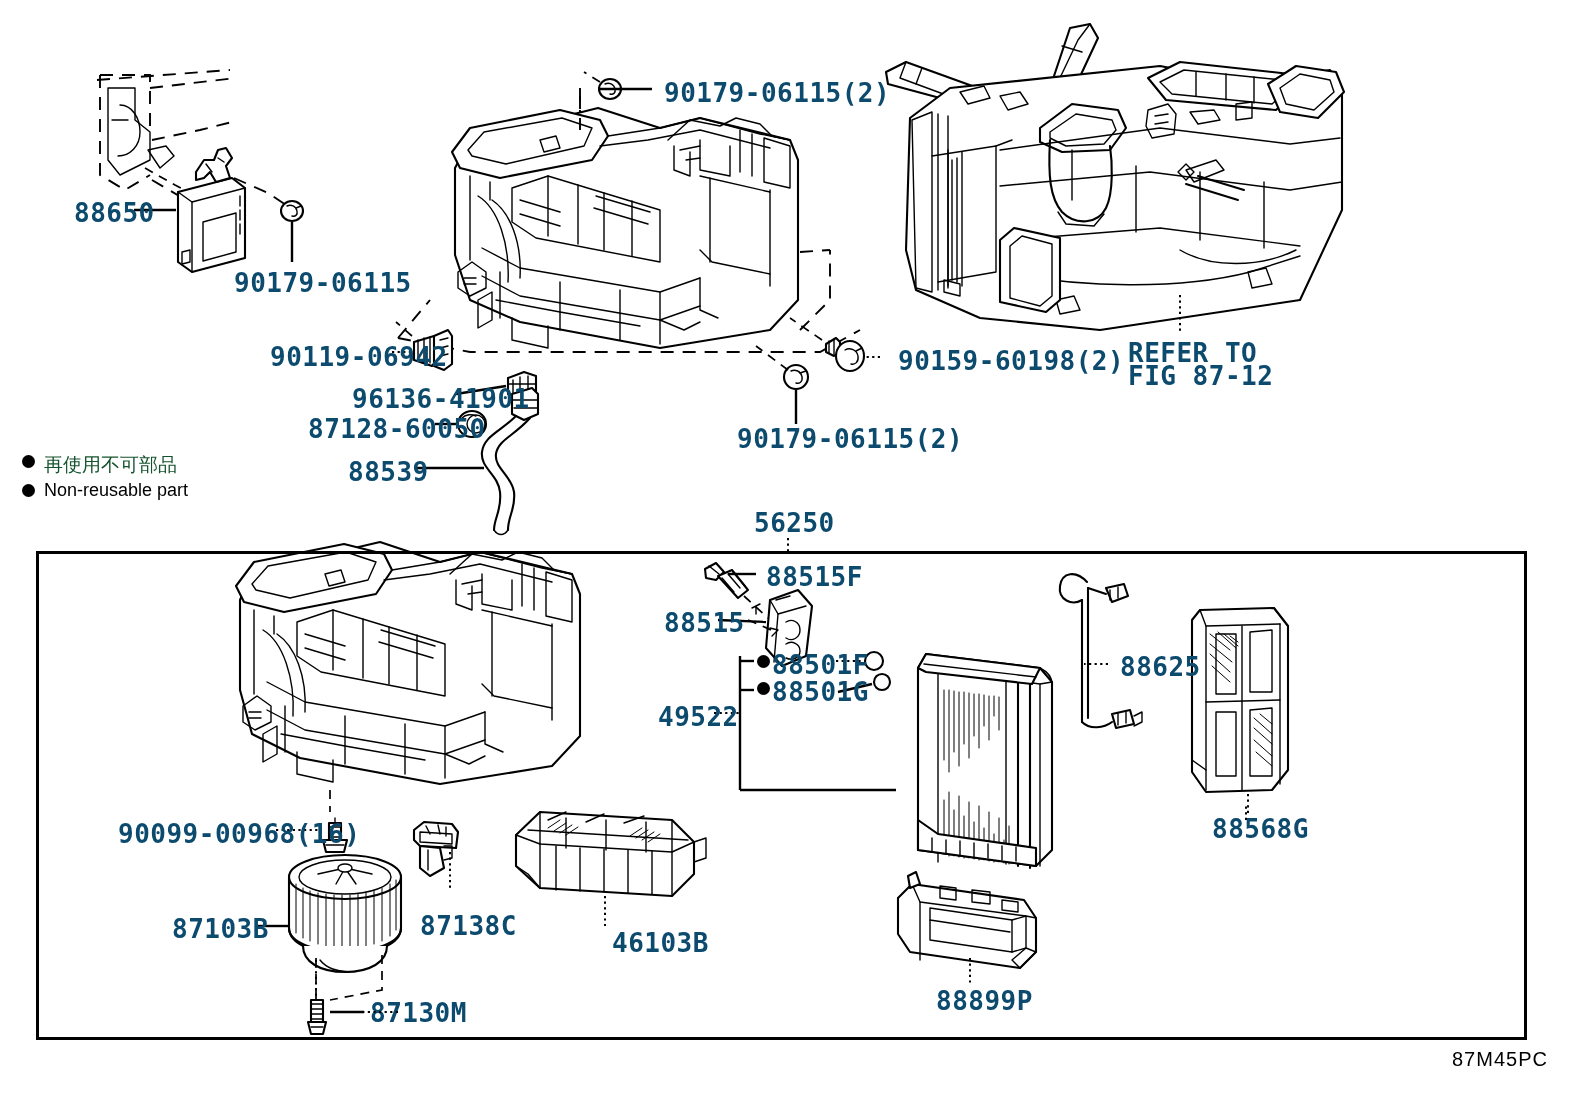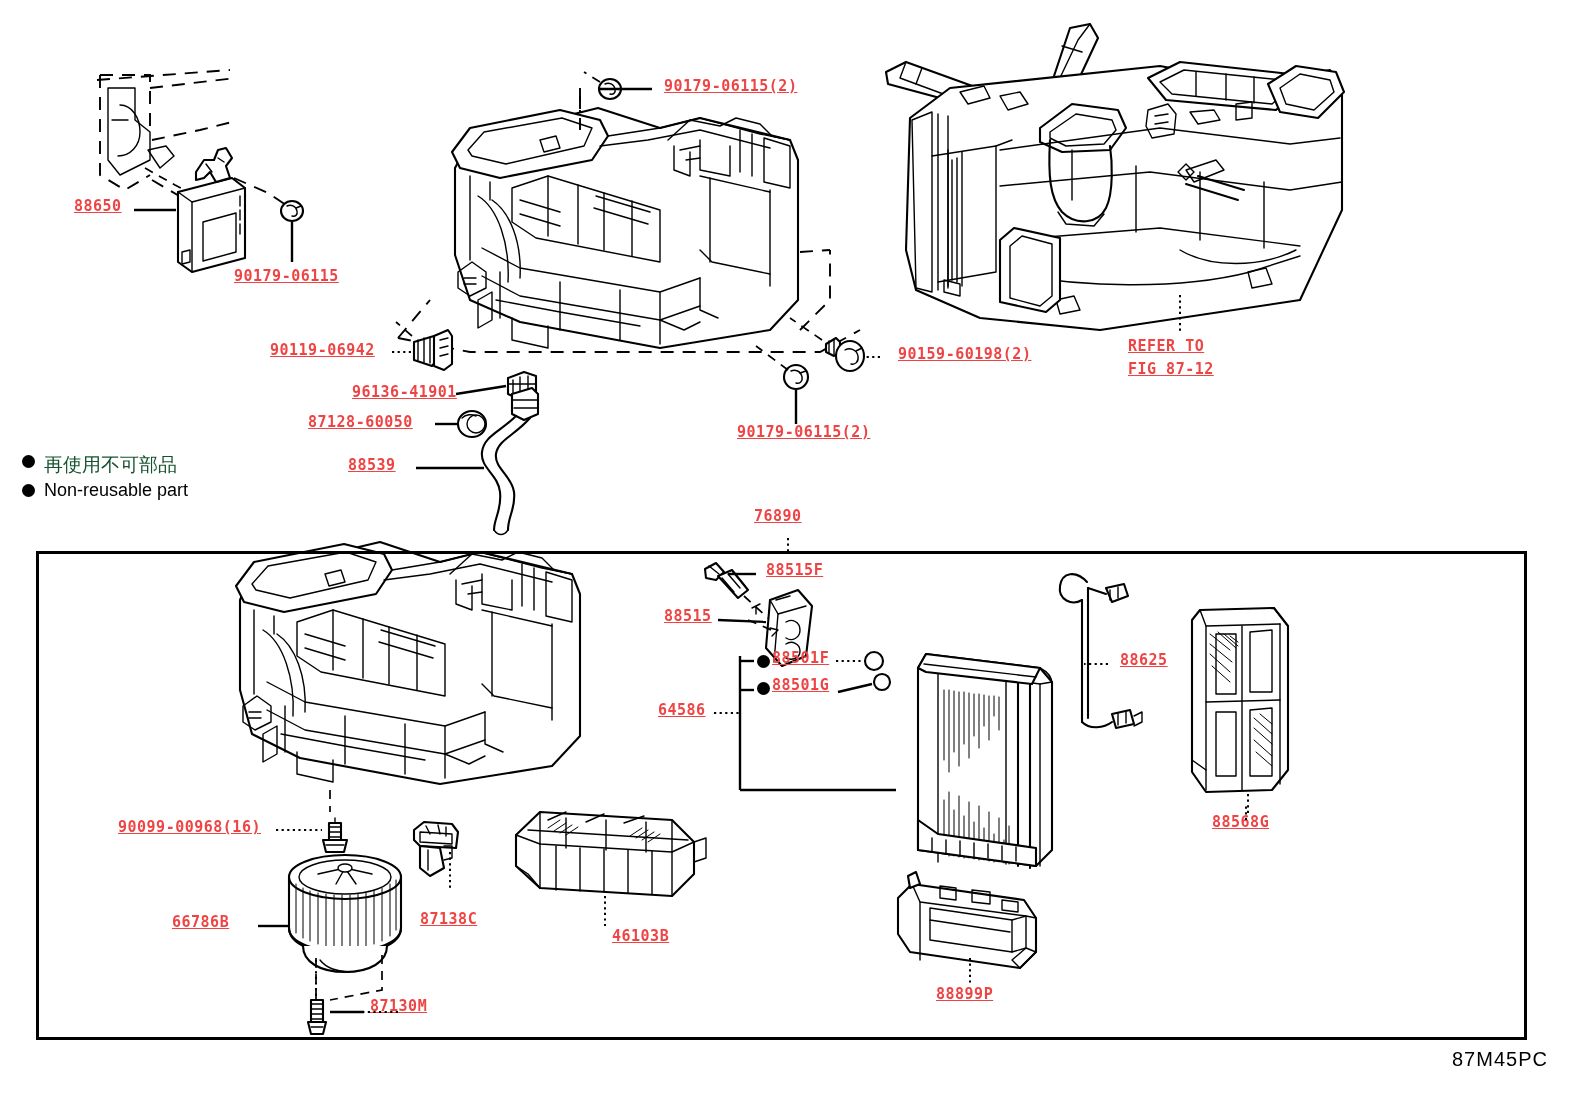--- a/index.html
+++ b/index.html
@@ -1,20 +1,20 @@
 <!DOCTYPE html>
 <html><head>
 <meta charset="utf-8">
 <style>
   html,body{margin:0;padding:0;background:#ffffff;}
   body{width:1592px;height:1099px;position:relative;overflow:hidden;
        font-family:"DejaVu Sans Mono","Liberation Mono",monospace;color:#000;}
   #stage{position:absolute;left:0;top:0;width:1592px;height:1099px;}
   .lbl{position:absolute;white-space:nowrap;font-family:"DejaVu Sans Mono","Liberation Mono",monospace;
-       font-weight:700;font-size:15px;letter-spacing:0.5px;color:#ef4444;line-height:1.18;text-decoration:underline;}
+       font-weight:700;font-size:26px;letter-spacing:0.5px;color:#0c4a6e;line-height:1.18;}
   .legend-txt{position:absolute;white-space:nowrap;font-family:"Liberation Sans","DejaVu Sans",sans-serif;
        font-size:18px;color:#000;font-weight:400;}
   .legend-cjk{position:absolute;white-space:nowrap;font-family:"DejaVu Sans","Liberation Sans",sans-serif;
        font-size:19px;color:#14532d;}
   .dot{position:absolute;width:13px;height:13px;border-radius:50%;background:#000;}
   .figcode{position:absolute;font-family:"Liberation Sans","DejaVu Sans",sans-serif;
        font-size:20px;font-weight:400;color:#000;letter-spacing:1px;}
   .boxframe{position:absolute;border:3px solid #000;box-sizing:border-box;}
   svg{position:absolute;left:0;top:0;overflow:visible;}
   .ln{stroke:#000;fill:none;stroke-width:2.1;stroke-linecap:round;stroke-linejoin:round;}
@@ -536,36 +536,36 @@
   <div class="lbl" style="left:737px;top:424px;">90179-06115(2)</div>
 
   <div class="lbl" style="left:1128px;top:338px;">REFER TO</div>
   <div class="lbl" style="left:1128px;top:361px;">FIG 87-12</div>
 
   <div class="dot" style="left:22px;top:455px;"></div>
   <div class="legend-cjk" style="left:44px;top:452px;">再使用不可部品</div>
   <div class="dot" style="left:22px;top:484px;"></div>
   <div class="legend-txt" style="left:44px;top:480px;">Non-reusable part</div>
 
-  <div class="lbl" style="left:754px;top:508px;">76890</div>
+  <div class="lbl" style="left:754px;top:508px;">56250</div>
 
   <div class="lbl" style="left:766px;top:562px;">88515F</div>
   <div class="lbl" style="left:664px;top:608px;">88515</div>
-  <div class="lbl" style="left:658px;top:702px;">64586</div>
+  <div class="lbl" style="left:658px;top:702px;">49522</div>
 
   <div class="dot" style="left:757px;top:655px;"></div>
   <div class="lbl" style="left:772px;top:650px;">88501F</div>
   <div class="dot" style="left:757px;top:682px;"></div>
   <div class="lbl" style="left:772px;top:677px;">88501G</div>
 
   <div class="lbl" style="left:1120px;top:652px;">88625</div>
   <div class="lbl" style="left:1212px;top:814px;">88568G</div>
 
   <div class="lbl" style="left:118px;top:819px;">90099-00968(16)</div>
-  <div class="lbl" style="left:172px;top:914px;">66786B</div>
+  <div class="lbl" style="left:172px;top:914px;">87103B</div>
   <div class="lbl" style="left:420px;top:911px;">87138C</div>
   <div class="lbl" style="left:370px;top:998px;">87130M</div>
   <div class="lbl" style="left:612px;top:928px;">46103B</div>
   <div class="lbl" style="left:936px;top:986px;">88899P</div>
 
   <svg width="1592" height="1099" viewBox="0 0 1592 1099">
     <path class="solid-lead" d="M364,1012 L330,1012"></path>
     <path class="dot-lead" d="M398,1012 L364,1012"></path>
     <path class="dot-lead" d="M1246,820 L1246,804"></path>
   </svg>

